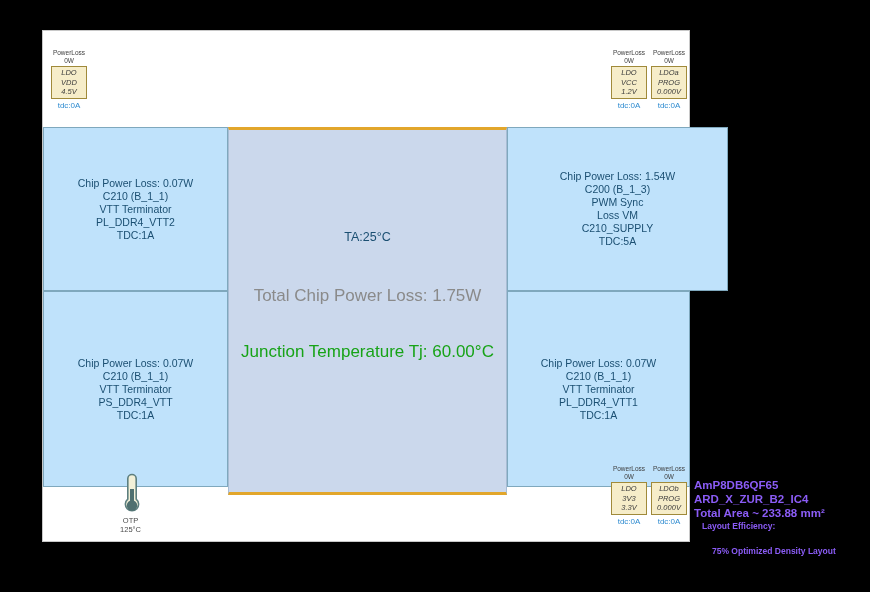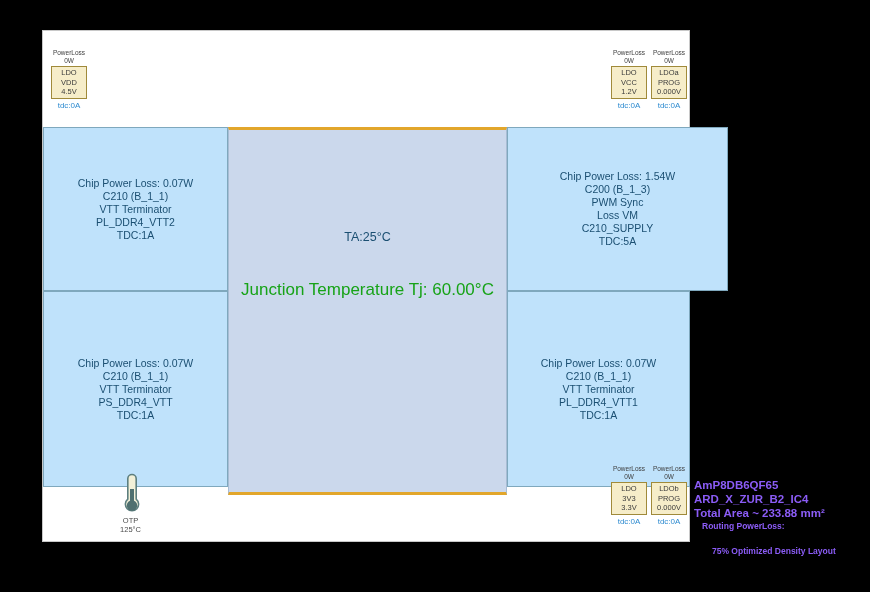--- a/index.html
+++ b/index.html
@@ -116,21 +116,21 @@
     box-sizing: border-box;
     display: flex;
     flex-direction: column;
     align-items: center;
     justify-content: center;
     font-size: 7.5px;
     line-height: 9.5px;
     color: #3b3b3b;
     text-align: center;
   }
-  .ldo-box span { display: block; white-space: nowrap; }
+  .ldo-box span { display: block; white-space: nowrap; font-style: italic; }
   .ldo-tdc {
     margin-top: 2px;
     font-size: 8px;
     color: #2e8bd0;
     white-space: nowrap;
   }
 
   #ldo-group-tl { left: 8px;   top: 18px; }
   #ldo-group-tr { left: 568px; top: 18px; }
   #ldo-group-br { left: 568px; top: 434px; }
@@ -252,20 +252,21 @@
     <div class="quad" id="quad-br">
       <span>Chip Power Loss: 0.07W</span>
       <span>C210 (B_1_1)</span>
       <span>VTT Terminator</span>
       <span>PL_DDR4_VTT1</span>
       <span>TDC:1A</span>
     </div>
 
     <div id="center-panel">
       <div id="ta-label">TA:25°C</div>
+      <div id="total-loss">Total Chip Power Loss: 1.75W</div>
       <div id="junction-temp">Junction Temperature Tj: 60.00°C</div>
     </div>
 
     <div class="ldo-group" id="ldo-group-br">
       <div class="ldo-cell">
         <div class="ldo-powerloss">
           <span>PowerLoss</span><br>
           <span>0W</span>
         </div>
         <div class="ldo-box">
@@ -302,17 +303,17 @@
         <span>125°C</span>
       </div>
     </div>
 
   </div>
 
   <div id="annotation">
     <div id="anno-line1">AmP8DB6QF65</div>
     <div id="anno-line2">ARD_X_ZUR_B2_IC4</div>
     <div id="anno-line3">Total Area ~ 233.88 mm²</div>
-    <div id="anno-line4">Routing PowerLoss:</div>
+    <div id="anno-line4">Layout Efficiency:</div>
     <div id="anno-line5">75% Optimized Density Layout</div>
   </div>
 
 </div>
 
 </body></html>

